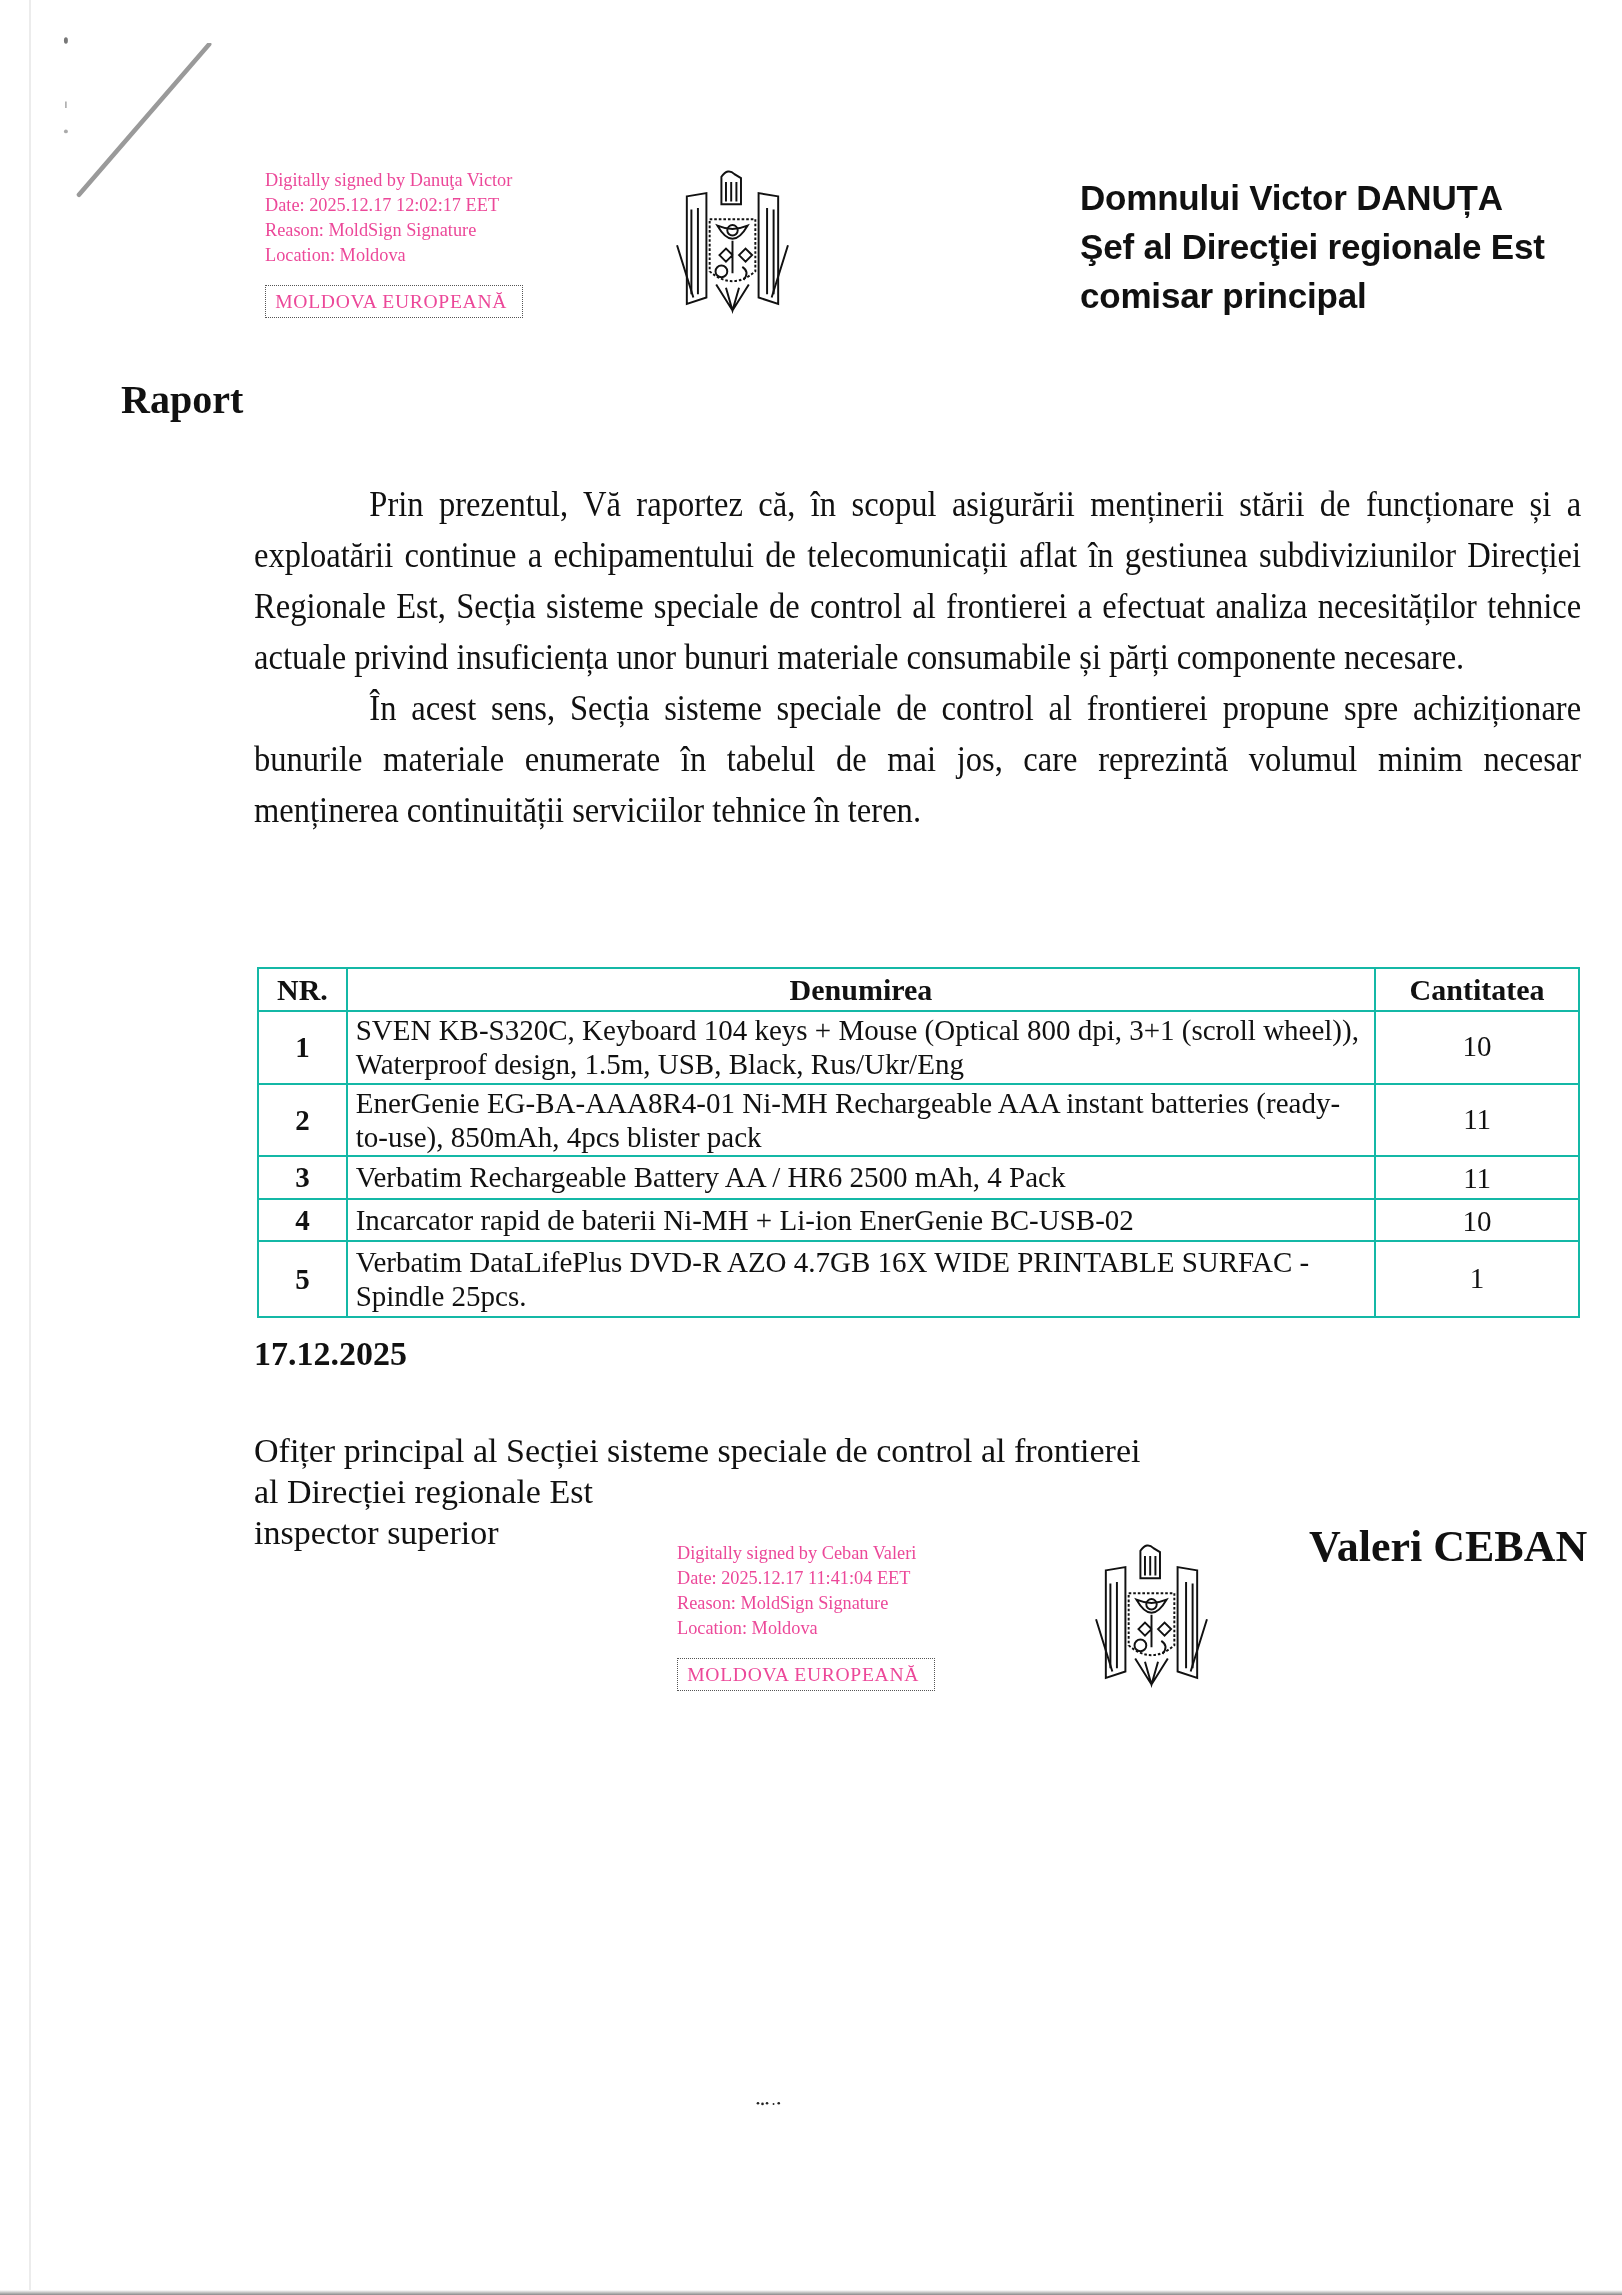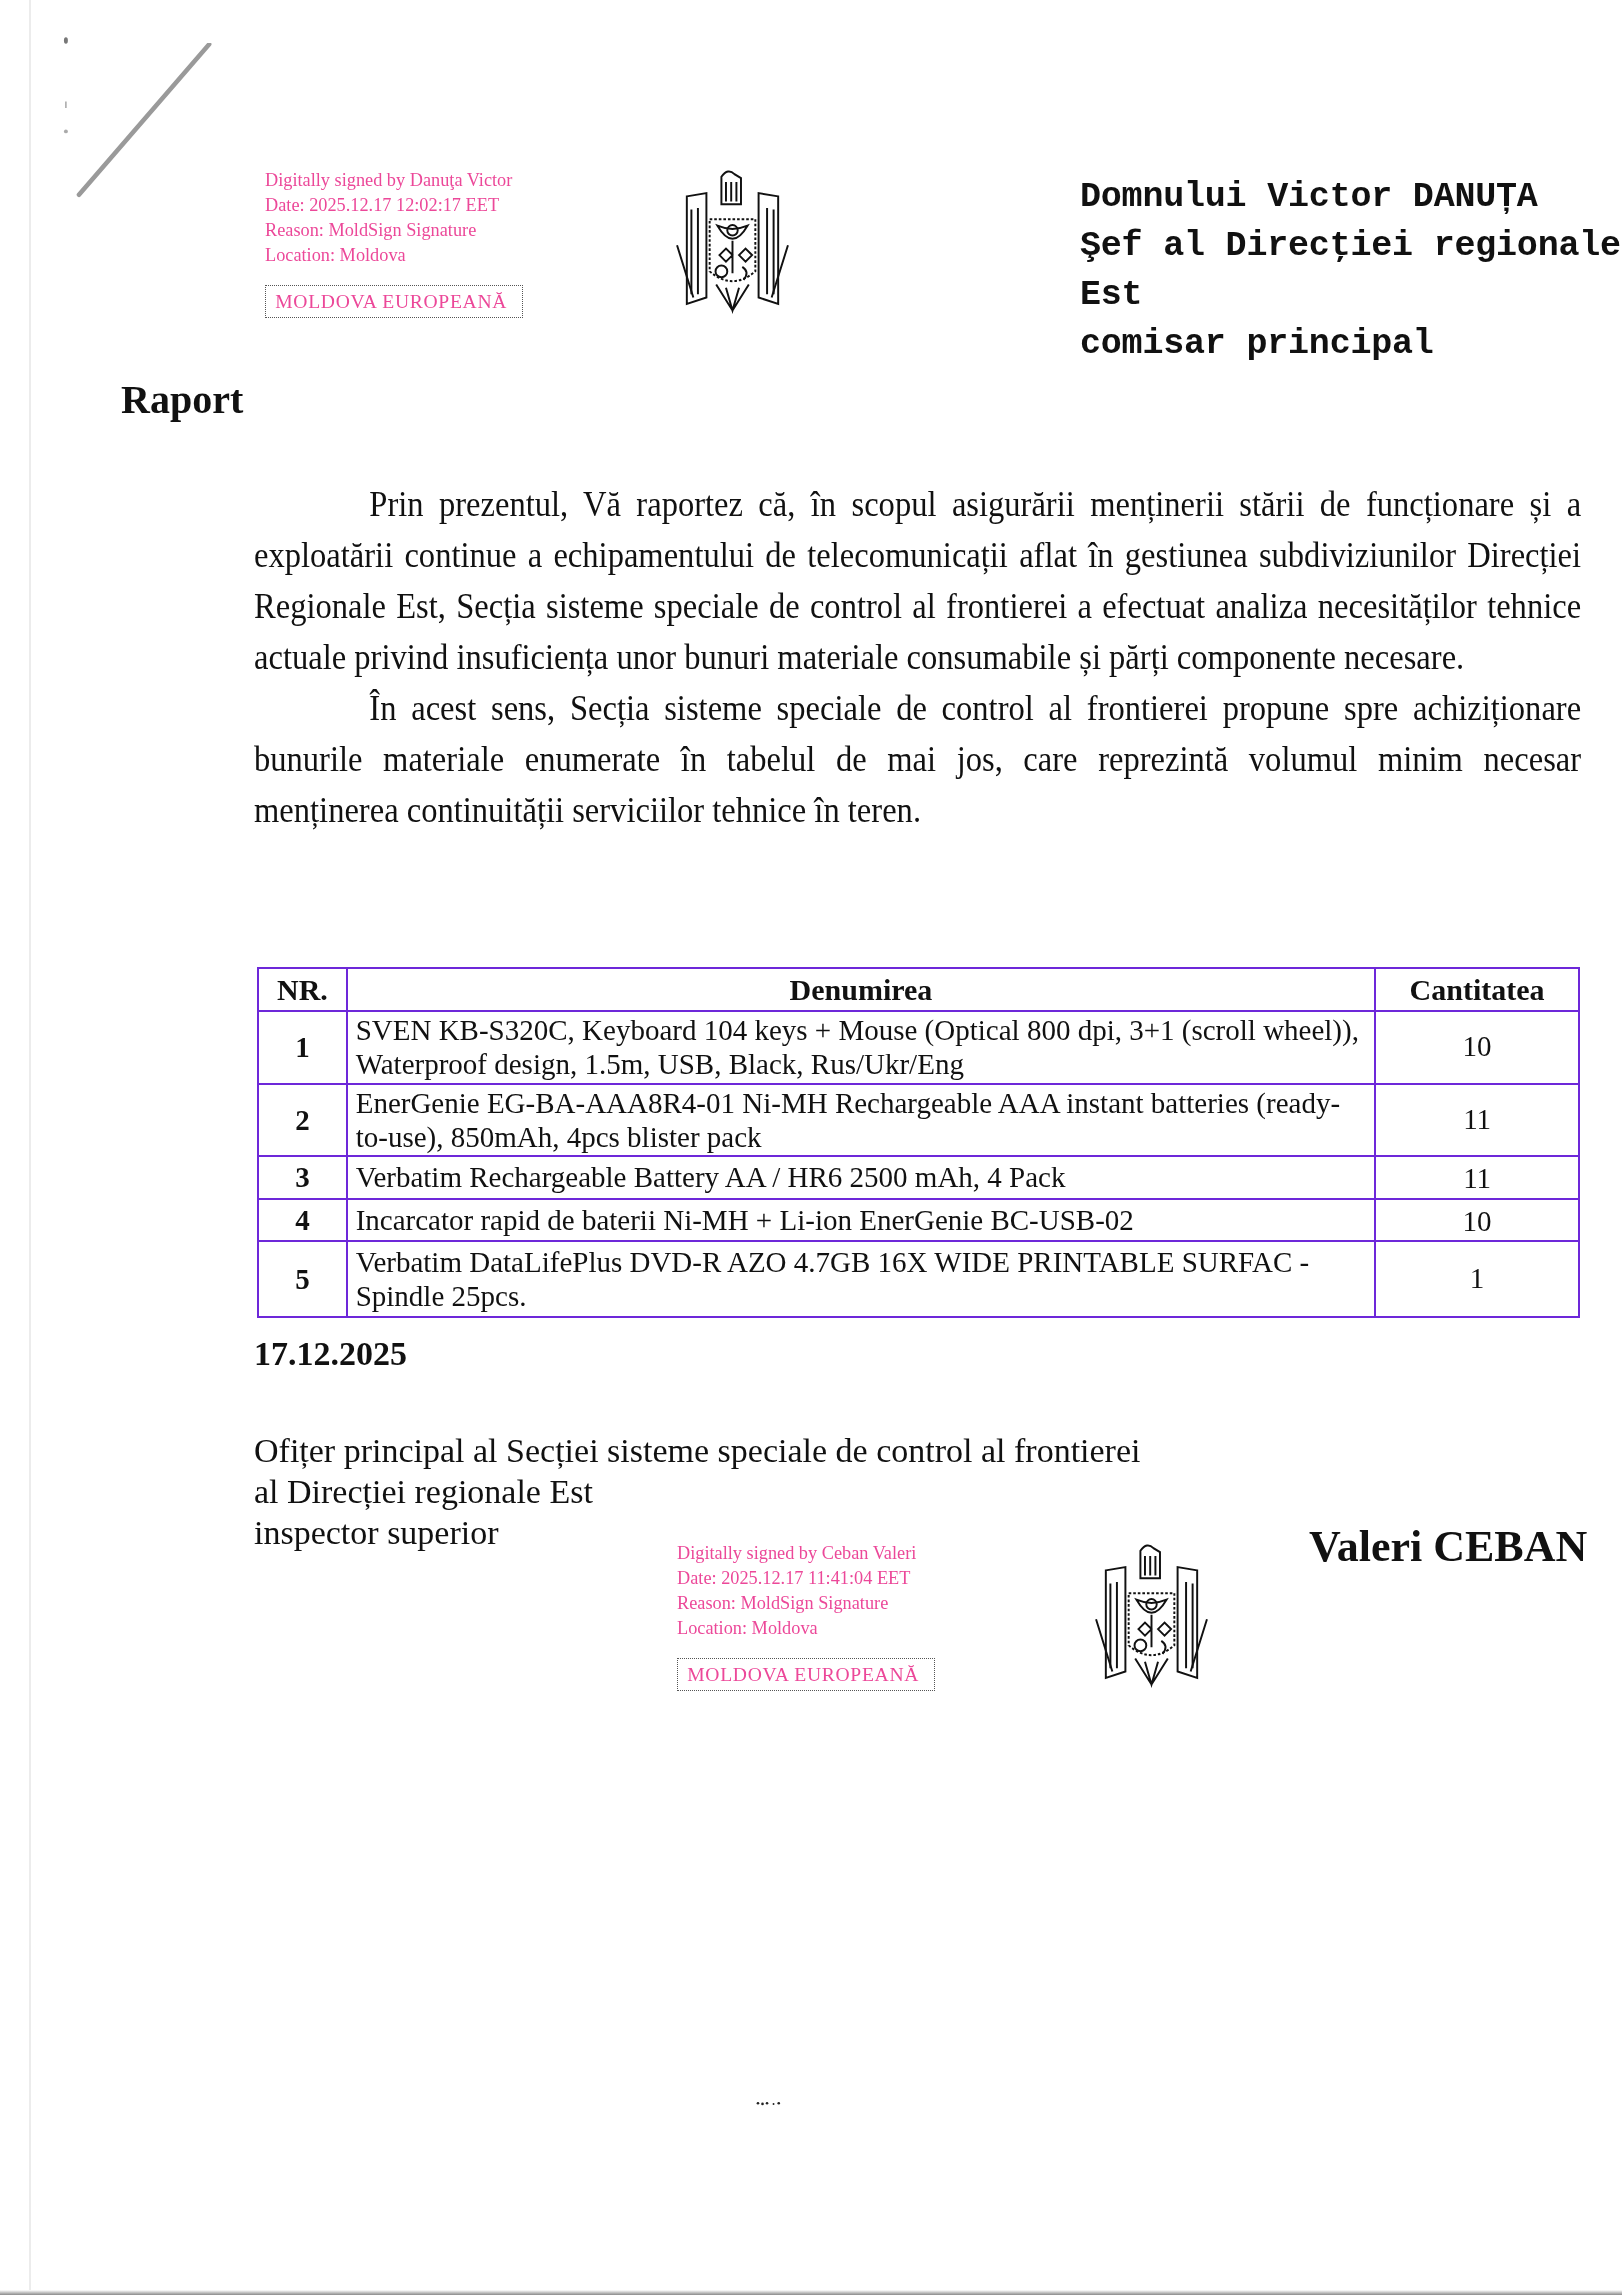--- a/index.html
+++ b/index.html
@@ -22,34 +22,34 @@
     border: 1.3px dotted #555; font-size: 19.6px; letter-spacing: 0.7px; line-height: 26px;
   }
   .sig1 { left: 265px; top: 168px; }
   .sig2 { left: 677px; top: 1541px; }
 
   .coat { width: 137px; height: 157px; }
   .coat1 { left: 664px; top: 157px; }
   .coat2 { left: 1083px; top: 1531px; }
 
   .addressee { left: 1080px; top: 173px; font-weight: bold; font-size: 35px; line-height: 49px;
-    font-family: Liberation Mono, monospace; letter-spacing: -0.2px; }
+    font-family: Liberation Sans, sans-serif; letter-spacing: -0.2px; }
 
   .title { left: 16px; width: 1623px; top: 376px; text-align: left; font-weight: bold; font-size: 40px; }
   .title span { position: relative; left: 105px; }
 
   .body-text { left: 254px; width: 1328px; top: 479px; font-size: 35px; line-height: 51px;
     text-align: justify; font-family: "Liberation Serif", serif; transform: scaleX(0.93); transform-origin: left top; width: 1427px; }
   .body-text p { margin: 0; text-indent: 124px; }
 
   table.items {
     position: absolute; left: 257px; top: 967px; width: 1323px;
     border-collapse: collapse; font-size: 29px; line-height: 34px;
   }
-  table.items th, table.items td { border: 2px solid #6d28d9; padding: 0 7.9px; margin-left: 16px; }
+  table.items th, table.items td { border: 2px solid #14b8a6; padding: 0 7.9px; margin-left: 16px; }
   table.items th { font-weight: bold; text-align: center; font-size: 30px; height: 41px; }
   table.items td.nr { text-align: center; font-weight: bold; width: 71px; }
   table.items td.qty { text-align: center; width: 186px; vertical-align: bottom; padding-bottom: 2.6px; }
   table.items td.name { text-align: left; }
   table.items tr.r1 td { height: 68px; }
   table.items tr.r2 td { height: 68px; }
   table.items tr.r3 td { height: 38px; }
   table.items tr.r4 td { height: 38px; }
   table.items tr.r5 td { height: 71px; }
 

